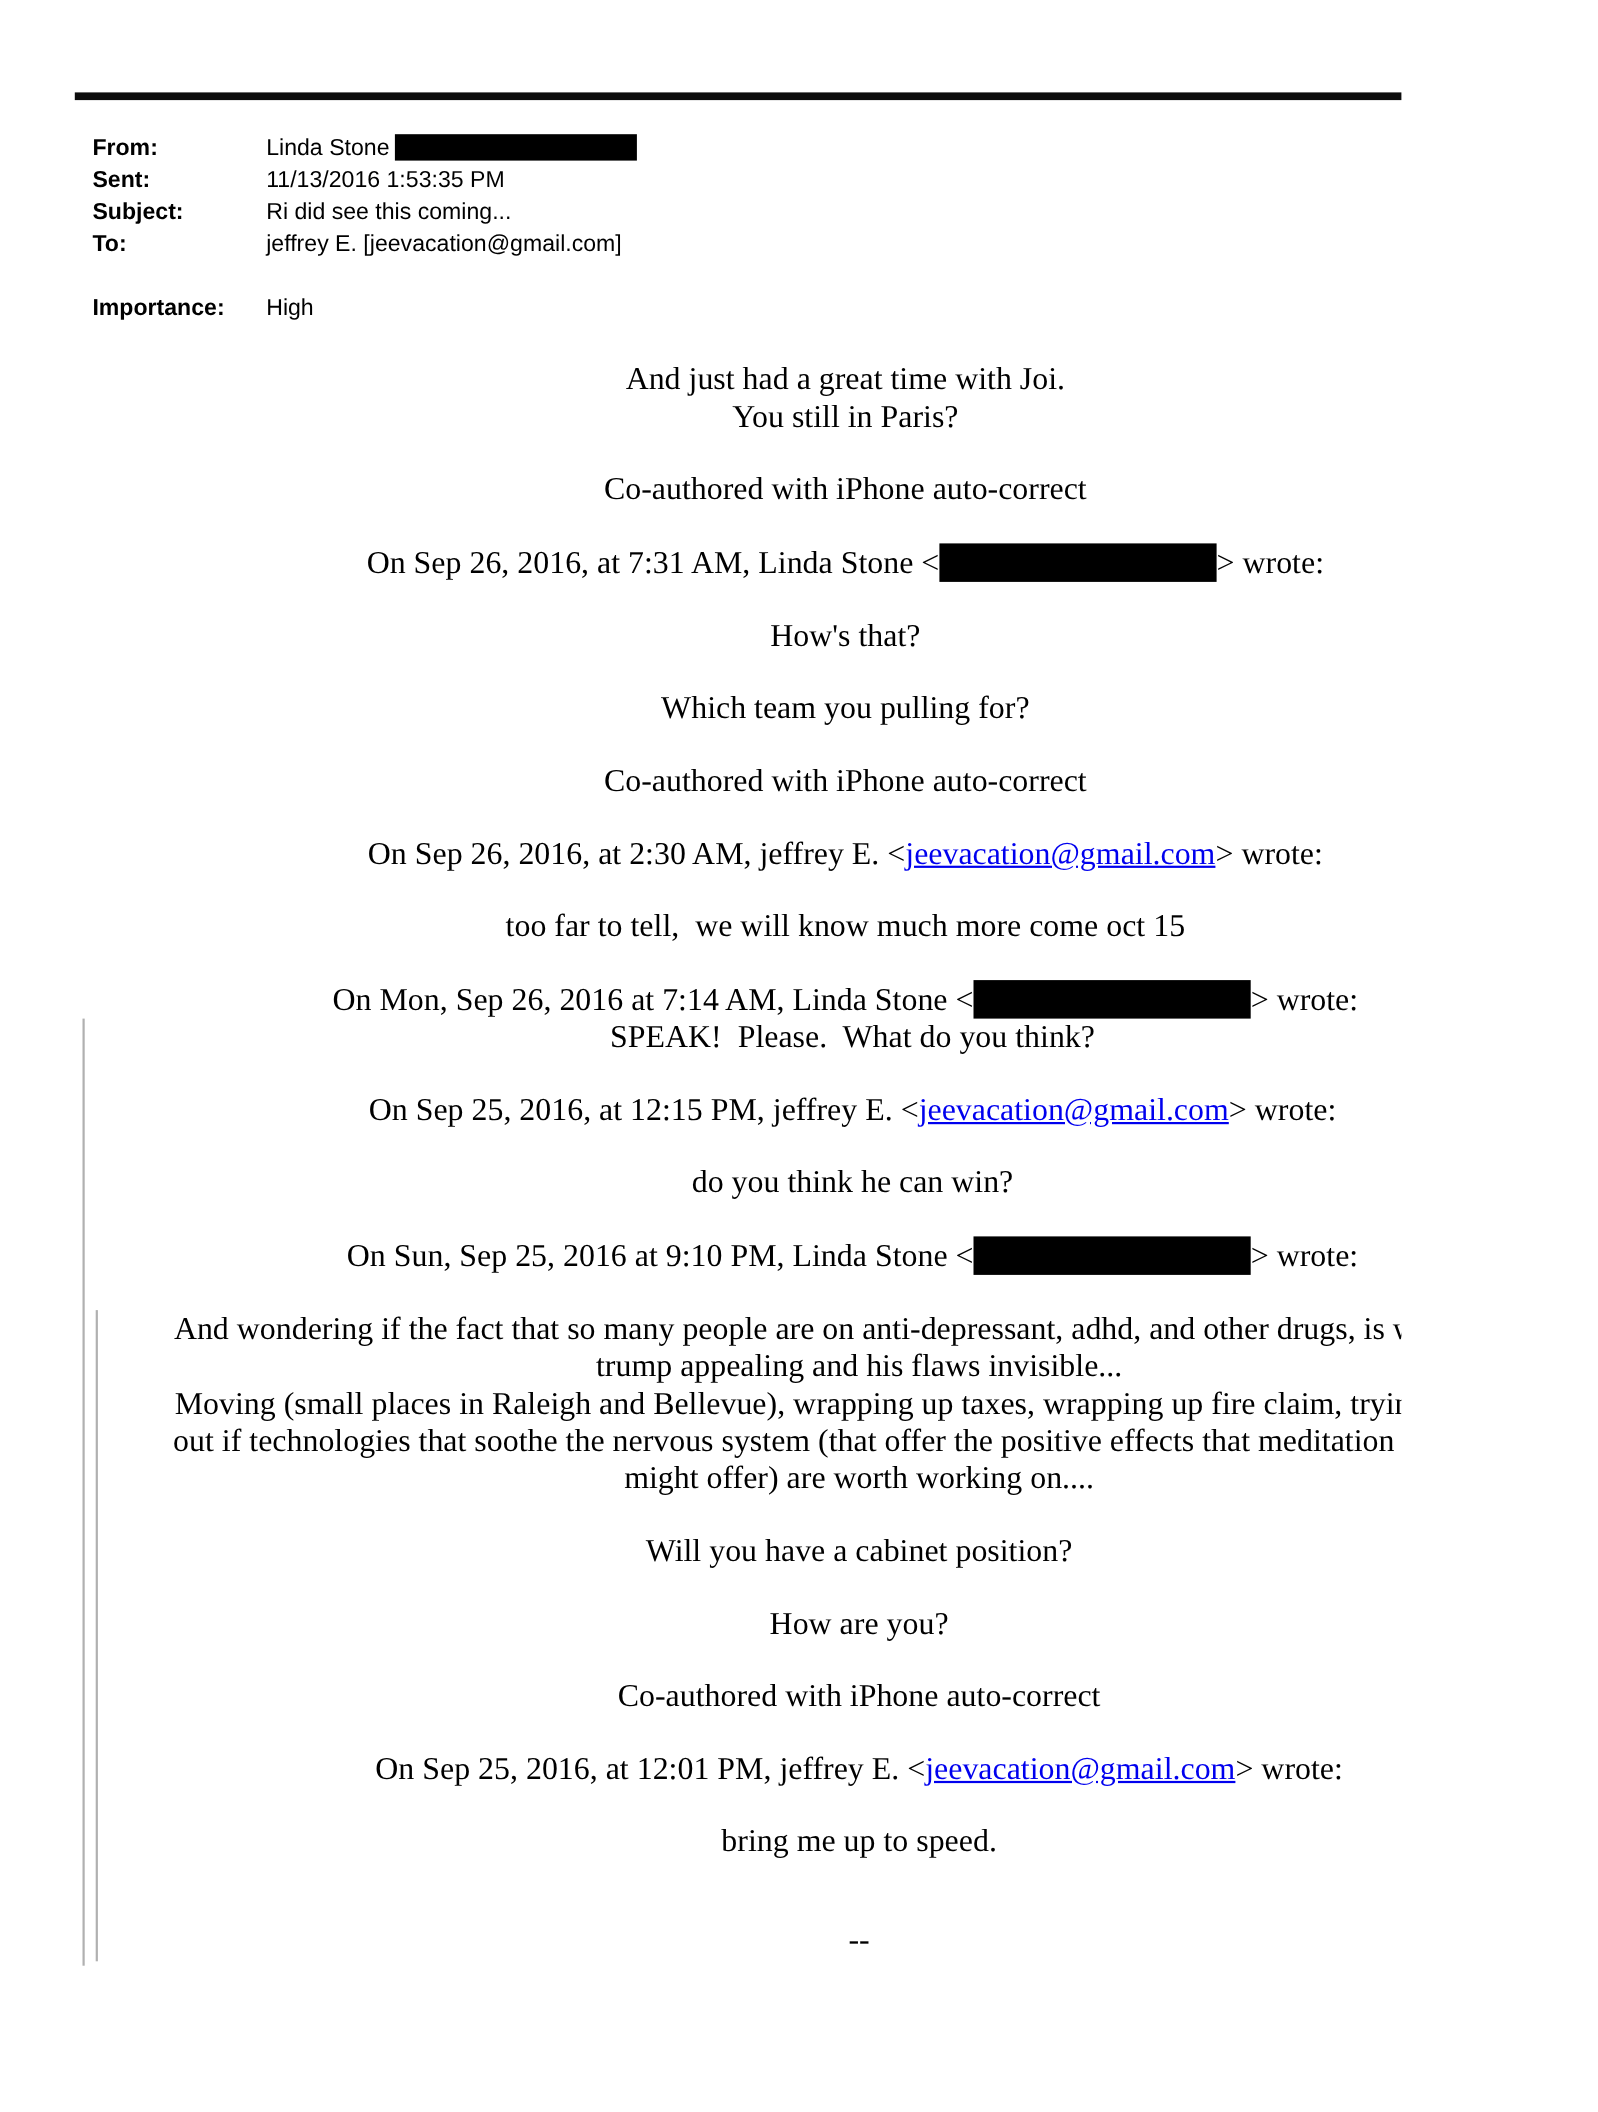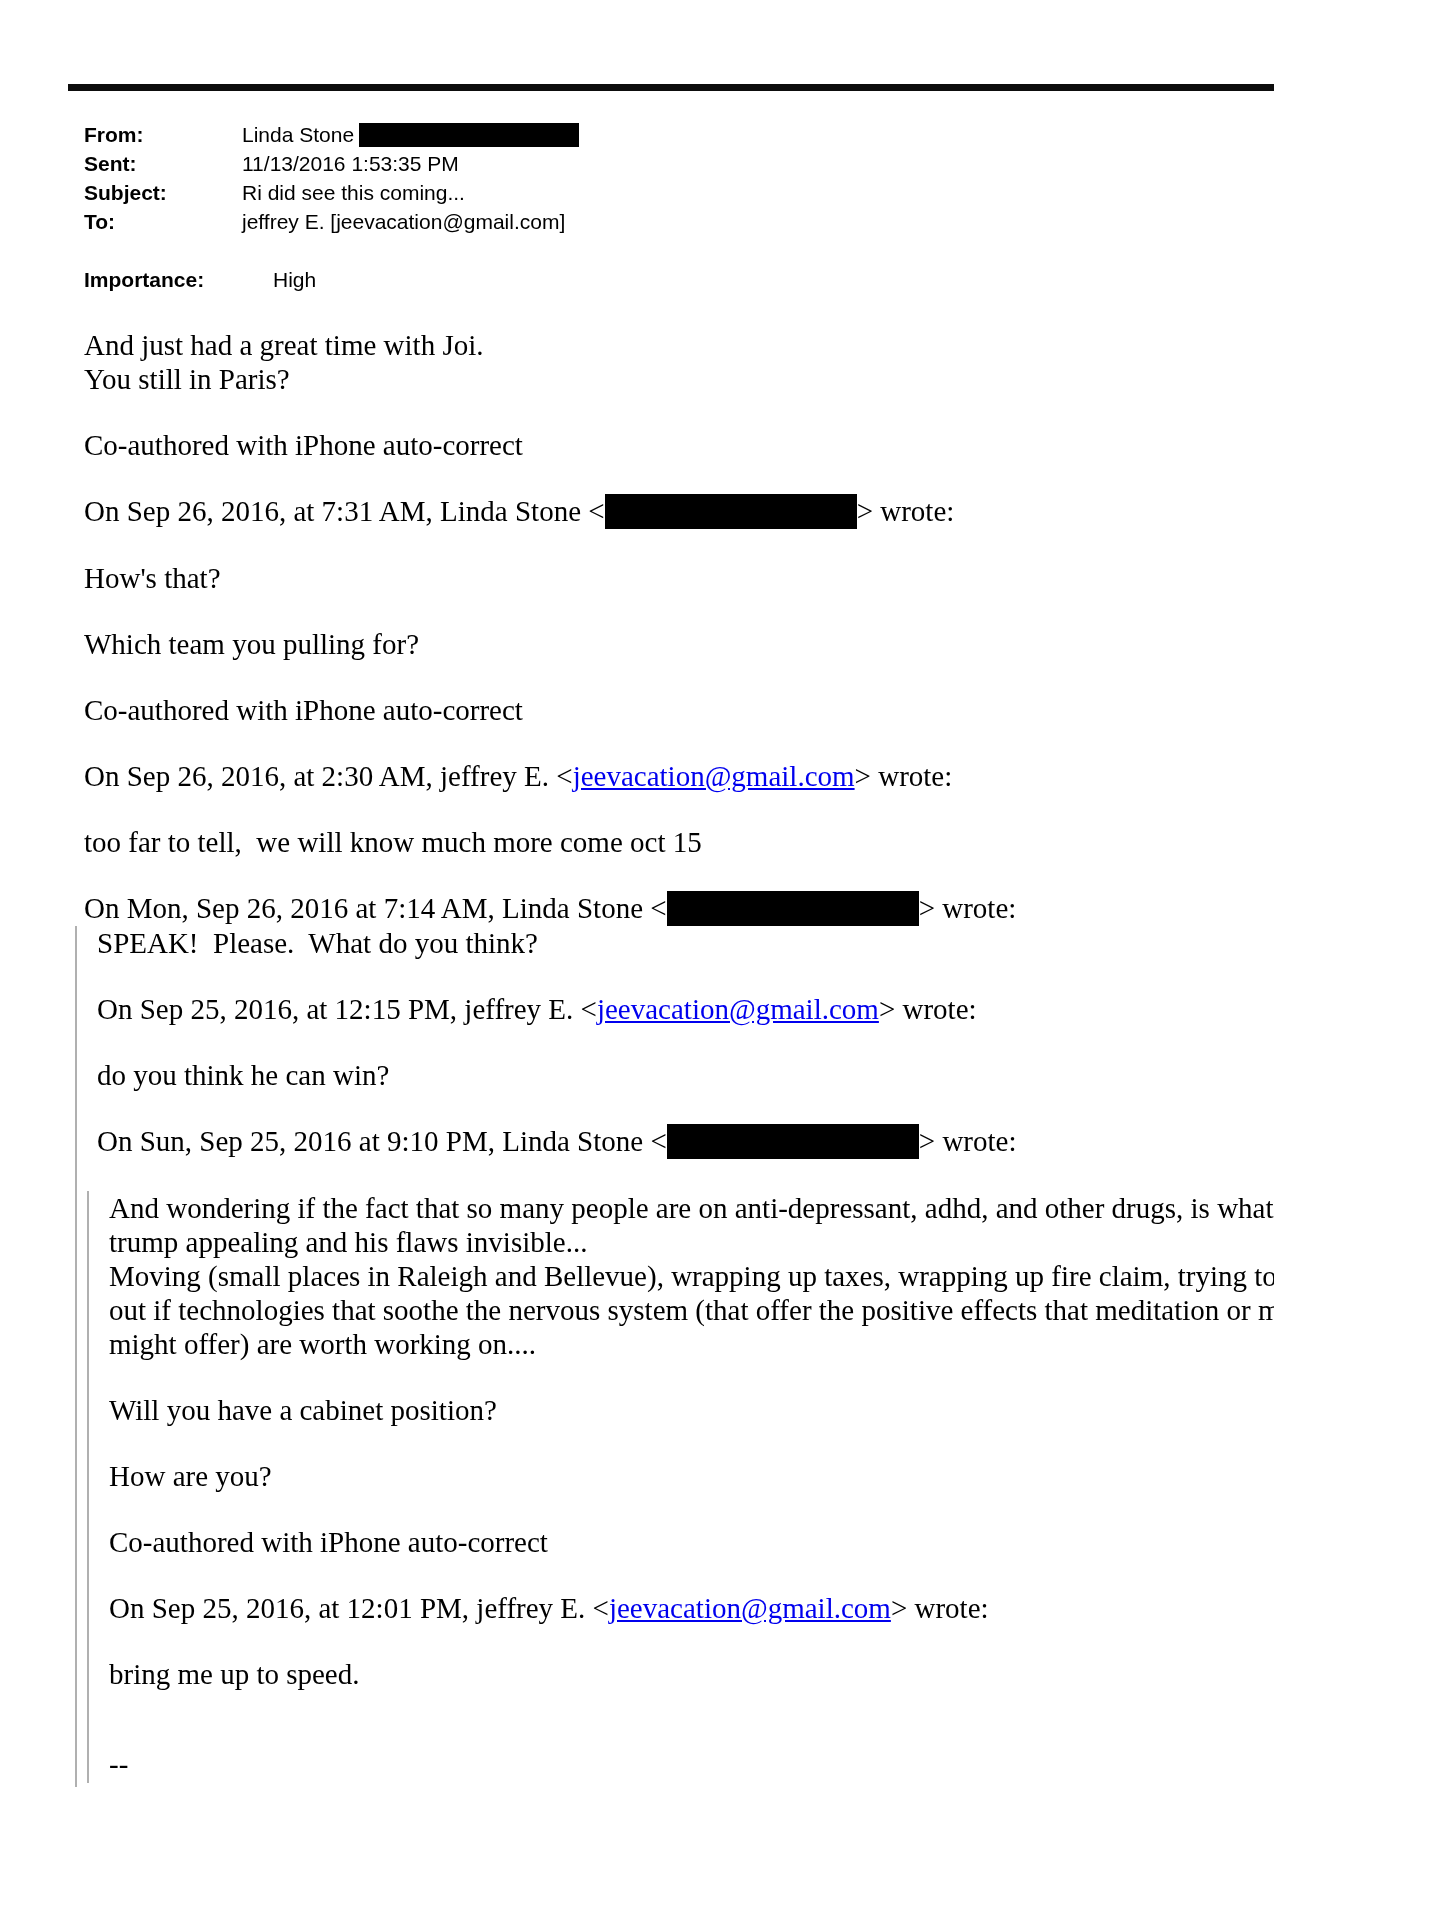--- a/index.html
+++ b/index.html
@@ -16,29 +16,29 @@
     width:1300px;height:7px;background:#0d0d0d;
   }
   
   .hdr{
     position:absolute;left:84px;top:120px;
     font-family:"Liberation Sans",sans-serif;
     font-size:21px;line-height:29px;color:#000;
   }
   .hrow{display:flex;}
   .hlabel{width:158px;font-weight:bold;flex:0 0 158px;}
-  .hrow.imp{margin-top:29px;gap:31px;}
+  .hrow.imp{margin-top:29px;}
   .redact-h{
     display:inline-block;width:220px;height:24px;
     background:#000;vertical-align:-5px;margin-left:5px;
   }
   
   .bodytext{
     position:absolute;left:0;top:296px;width:1453px;
-    font-size:29px;line-height:34px;
+    font-size:29px;line-height:34px;text-align:center;
   }
   .para{
     margin:32px 0 0 0;
     padding-left:84px;
     white-space:pre-wrap;
   }
   .q .para{padding-left:0;}
   .para.tight{margin-top:0;}
   .para.gapxl{margin-top:56px;}
   .q1{

